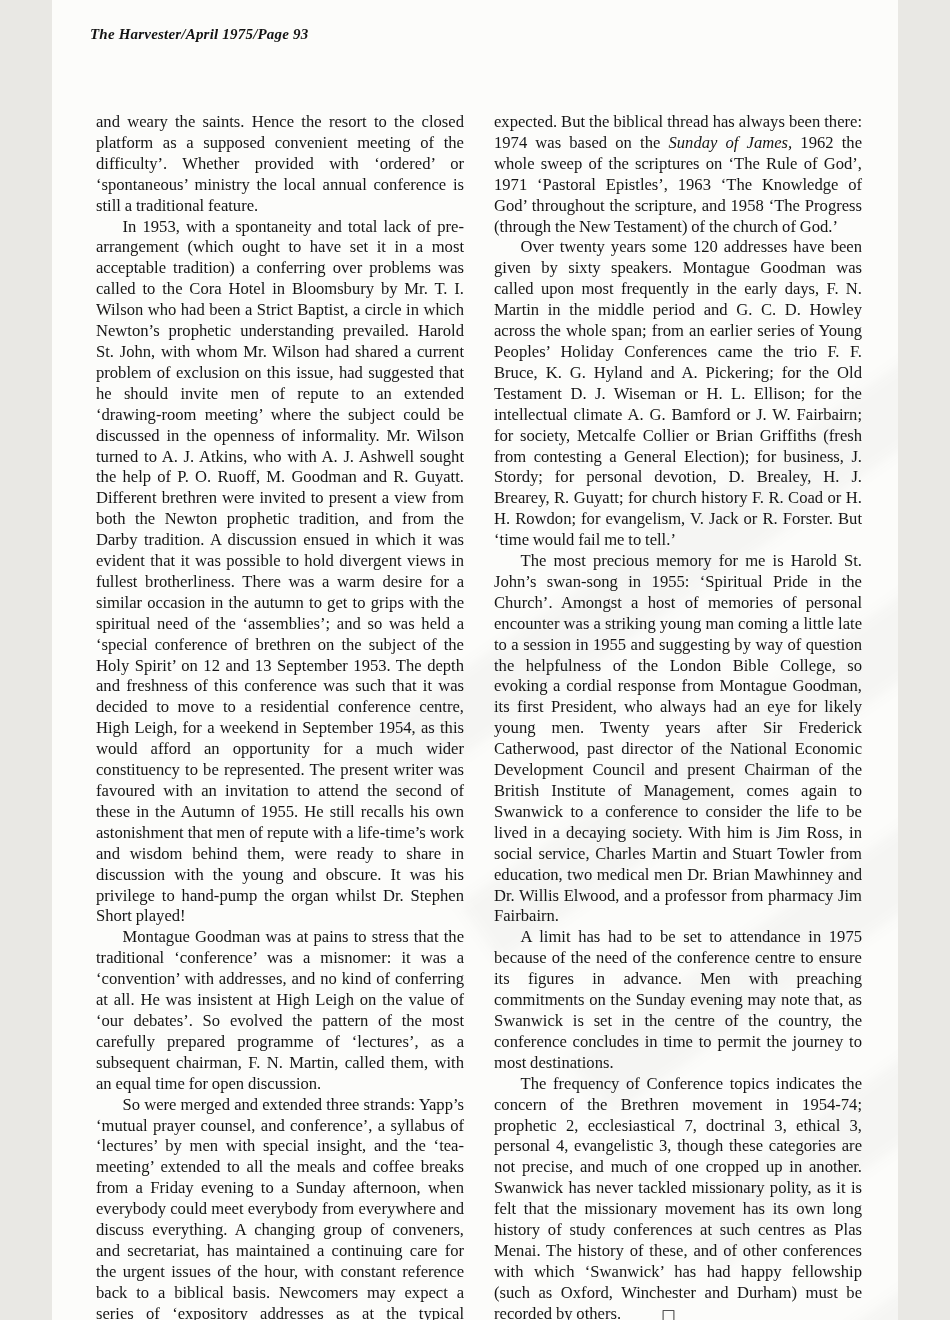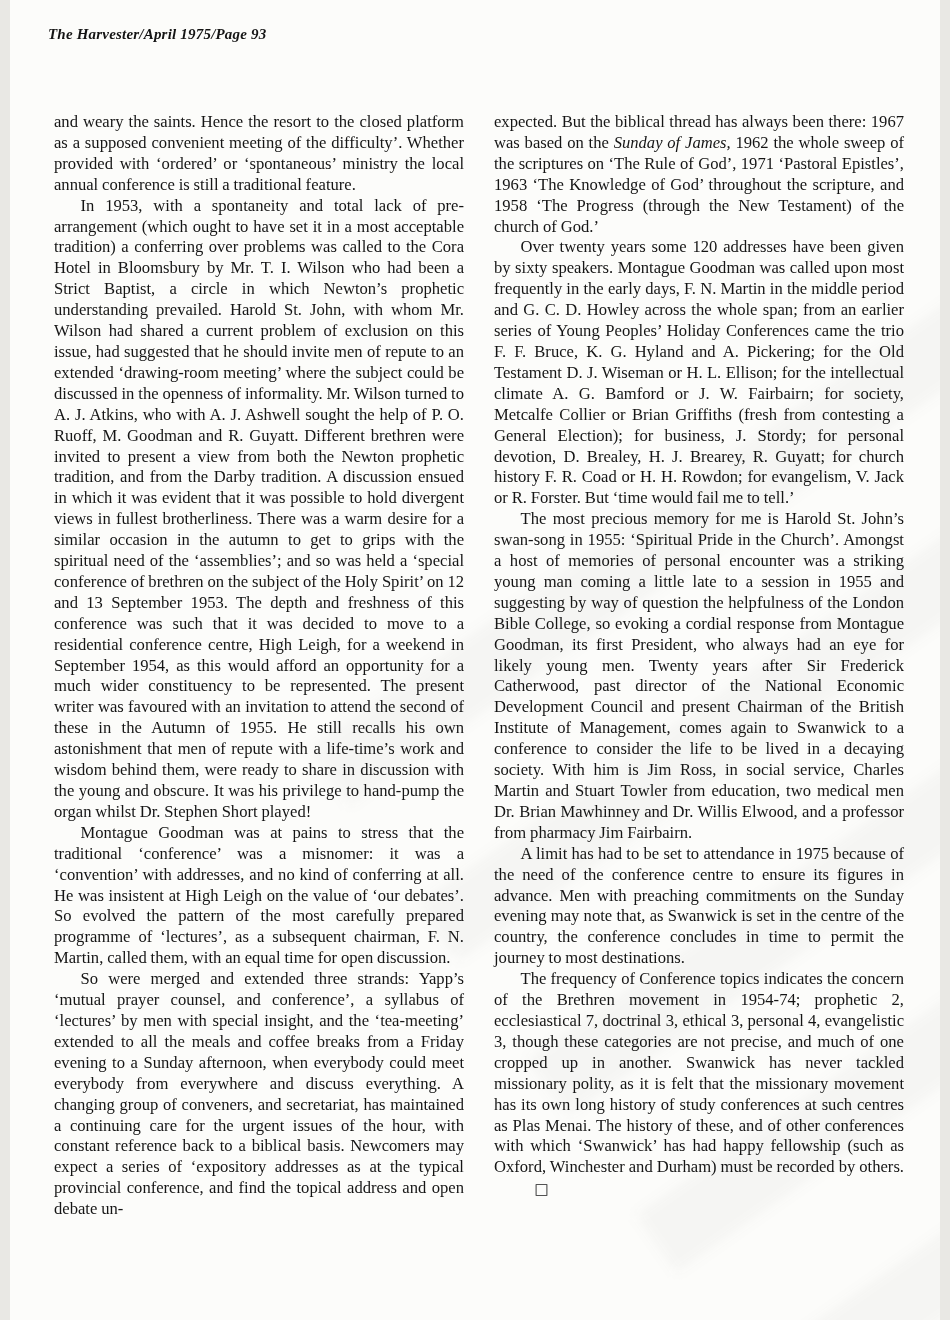--- a/index.html
+++ b/index.html
@@ -2,21 +2,21 @@
 <html lang="en"><head>
 <meta charset="utf-8">
 <style>
   html, body {
     margin: 0;
     padding: 0;
     background: #e9e8e4;
   }
   .page {
     position: relative;
-    width: 930px;
+    width: 846px;
     height: 1320px;
     margin: 0 auto;
     background: #fcfcfa;
     overflow: hidden;
     box-sizing: border-box;
     font-family: "Liberation Serif", "DejaVu Serif", serif;
     color: #151515;
   }
   .running-head {
     position: absolute;
@@ -94,21 +94,21 @@
 
     <div class="col">
       <p class="para first">and weary the saints. Hence the resort to the closed platform as a supposed convenient meeting of the difficulty’. Whether provided with ‘ordered’ or ‘spontaneous’ ministry the local annual conference is still a traditional feature.</p>
       <p class="para">In 1953, with a spontaneity and total lack of pre-arrangement (which ought to have set it in a most acceptable tradition) a conferring over problems was called to the Cora Hotel in Bloomsbury by Mr. T. I. Wilson who had been a Strict Baptist, a circle in which Newton’s prophetic understanding prevailed. Harold St. John, with whom Mr. Wilson had shared a current problem of exclusion on this issue, had suggested that he should invite men of repute to an extended ‘drawing-room meeting’ where the subject could be discussed in the openness of informality. Mr. Wilson turned to A. J. Atkins, who with A. J. Ashwell sought the help of P. O. Ruoff, M. Goodman and R. Guyatt. Different brethren were invited to present a view from both the Newton prophetic tradition, and from the Darby tradition. A discussion ensued in which it was evident that it was possible to hold divergent views in fullest brotherliness. There was a warm desire for a similar occasion in the autumn to get to grips with the spiritual need of the ‘assemblies’; and so was held a ‘special conference of brethren on the subject of the Holy Spirit’ on 12 and 13 September 1953. The depth and freshness of this conference was such that it was decided to move to a residential conference centre, High Leigh, for a weekend in September 1954, as this would afford an opportunity for a much wider constituency to be represented. The present writer was favoured with an invitation to attend the second of these in the Autumn of 1955. He still recalls his own astonishment that men of repute with a life-time’s work and wisdom behind them, were ready to share in discussion with the young and obscure. It was his privilege to hand-pump the organ whilst Dr. Stephen Short played!</p>
       <p class="para">Montague Goodman was at pains to stress that the traditional ‘conference’ was a misnomer: it was a ‘convention’ with addresses, and no kind of conferring at all. He was insistent at High Leigh on the value of ‘our debates’. So evolved the pattern of the most carefully prepared programme of ‘lectures’, as a subsequent chairman, F. N. Martin, called them, with an equal time for open discussion.</p>
       <p class="para">So were merged and extended three strands: Yapp’s ‘mutual prayer counsel, and conference’, a syllabus of ‘lectures’ by men with special insight, and the ‘tea-meeting’ extended to all the meals and coffee breaks from a Friday evening to a Sunday afternoon, when everybody could meet everybody from everywhere and discuss everything. A changing group of conveners, and secretariat, has maintained a continuing care for the urgent issues of the hour, with constant reference back to a biblical basis. Newcomers may expect a series of ‘expository addresses as at the typical provincial conference, and find the topical address and open debate un-</p>
     </div>
 
     <div class="col">
       <p class="para first">
-        <span>expected. But the biblical thread has always been there: 1967 was based on the </span><em class="italic-title">Sunday of James,</em><span> 1962 the whole sweep of the scriptures on ‘The Rule of God’, 1971 ‘Pastoral Epistles’, 1963 ‘The Knowledge of God’ throughout the scripture, and 1958 ‘The Progress (through the New Testament) of the church of God.’</span>
+        <span>expected. But the biblical thread has always been there: 1974 was based on the </span><em class="italic-title">Sunday of James,</em><span> 1962 the whole sweep of the scriptures on ‘The Rule of God’, 1971 ‘Pastoral Epistles’, 1963 ‘The Knowledge of God’ throughout the scripture, and 1958 ‘The Progress (through the New Testament) of the church of God.’</span>
       </p>
       <p class="para">Over twenty years some 120 addresses have been given by sixty speakers. Montague Goodman was called upon most frequently in the early days, F. N. Martin in the middle period and G. C. D. Howley across the whole span; from an earlier series of Young Peoples’ Holiday Conferences came the trio F. F. Bruce, K. G. Hyland and A. Pickering; for the Old Testament D. J. Wiseman or H. L. Ellison; for the intellectual climate A. G. Bamford or J. W. Fairbairn; for society, Metcalfe Collier or Brian Griffiths (fresh from contesting a General Election); for business, J. Stordy; for personal devotion, D. Brealey, H. J. Brearey, R. Guyatt; for church history F. R. Coad or H. H. Rowdon; for evangelism, V. Jack or R. Forster. But ‘time would fail me to tell.’</p>
       <p class="para">The most precious memory for me is Harold St. John’s swan-song in 1955: ‘Spiritual Pride in the Church’. Amongst a host of memories of personal encounter was a striking young man coming a little late to a session in 1955 and suggesting by way of question the helpfulness of the London Bible College, so evoking a cordial response from Montague Goodman, its first President, who always had an eye for likely young men. Twenty years after Sir Frederick Catherwood, past director of the National Economic Development Council and present Chairman of the British Institute of Management, comes again to Swanwick to a conference to consider the life to be lived in a decaying society. With him is Jim Ross, in social service, Charles Martin and Stuart Towler from education, two medical men Dr. Brian Mawhinney and Dr. Willis Elwood, and a professor from pharmacy Jim Fairbairn.</p>
       <p class="para">A limit has had to be set to attendance in 1975 because of the need of the conference centre to ensure its figures in advance. Men with preaching commitments on the Sunday evening may note that, as Swanwick is set in the centre of the country, the conference concludes in time to permit the journey to most destinations.</p>
       <p class="para">
         <span>The frequency of Conference topics indicates the concern of the Brethren movement in 1954-74; prophetic 2, ecclesiastical 7, doctrinal 3, ethical 3, personal 4, evangelistic 3, though these categories are not precise, and much of one cropped up in another. Swanwick has never tackled missionary polity, as it is felt that the missionary movement has its own long history of study conferences at such centres as Plas Menai. The history of these, and of other conferences with which ‘Swanwick’ has had happy fellowship (such as Oxford, Winchester and Durham) must be recorded by others.</span><span class="endbox">□</span>
       </p>
     </div>
 
   </div>

